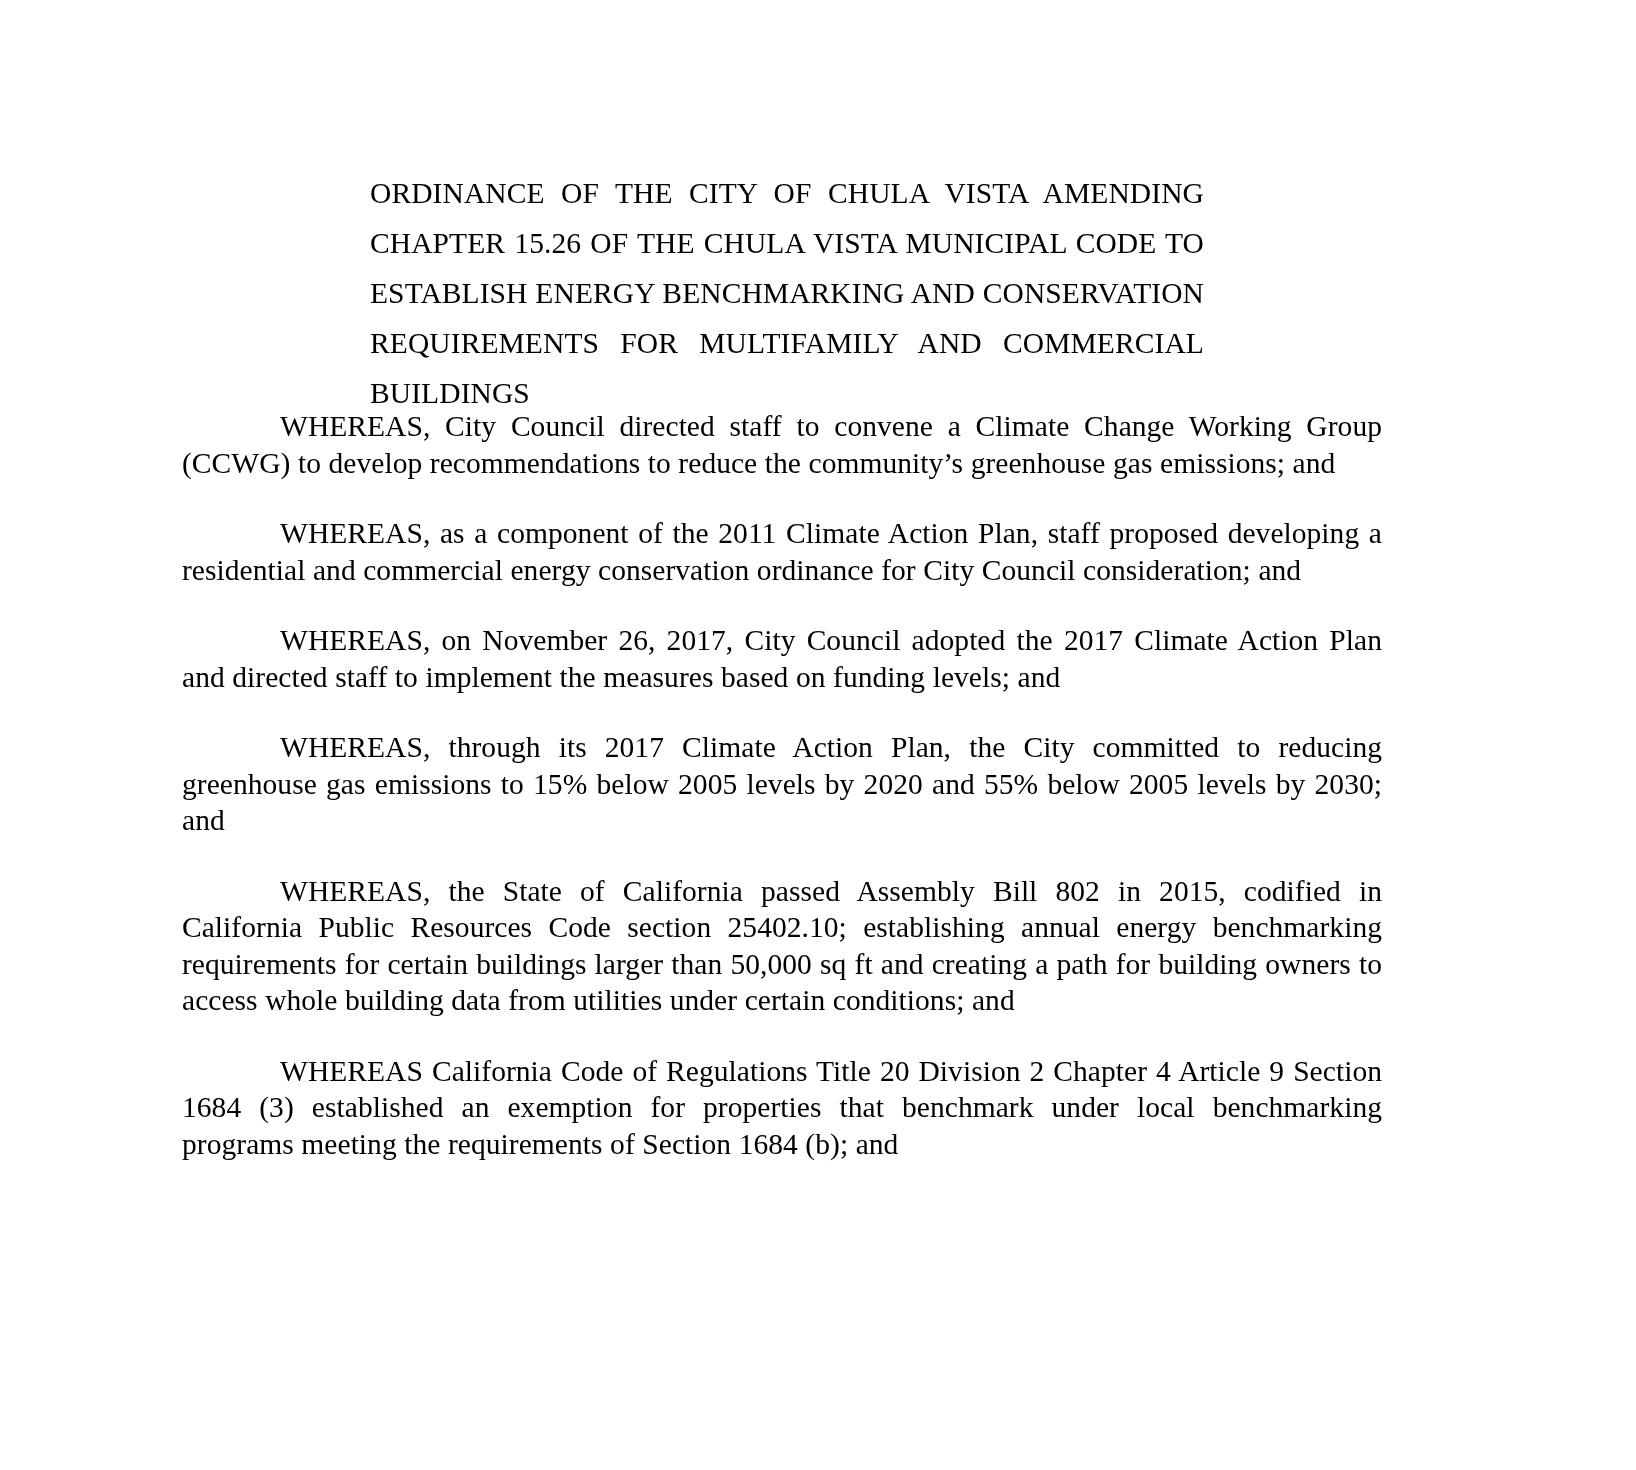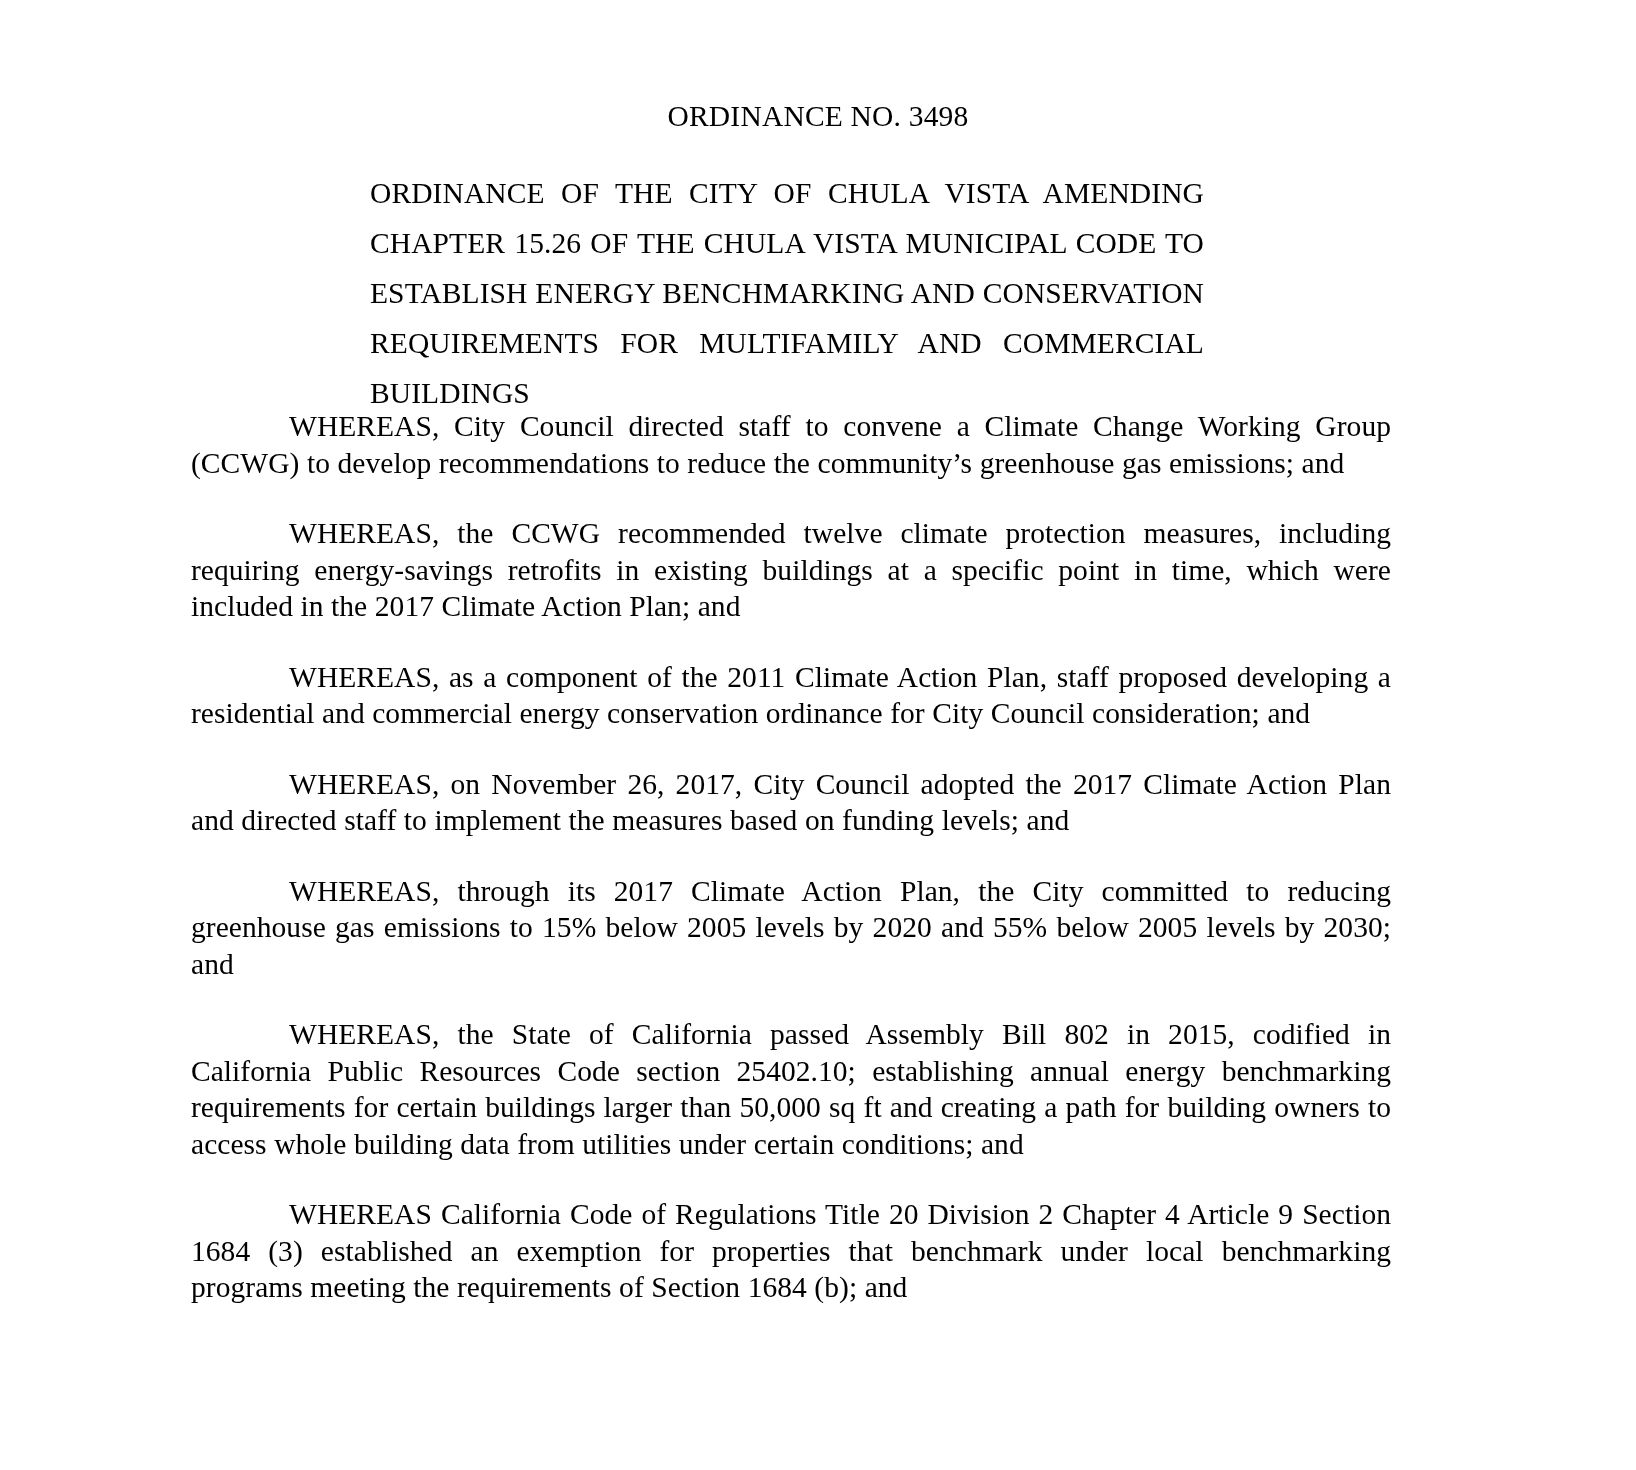--- a/index.html
+++ b/index.html
@@ -35,21 +35,21 @@
     top: 168px;
     width: 834px;
     font-size: 29.5px;
     line-height: 50px;
     text-align: justify;
     text-align-last: left;
     letter-spacing: 0.1px;
   }
   .body-block {
     position: absolute;
-    left: 191px;
+    left: 182px;
     top: 408px;
     width: 1200px;
   }
   p.clause {
     margin: 0 0 34px 0;
     font-size: 29.5px;
     line-height: 36.5px;
     text-align: justify;
     text-align-last: left;
     text-indent: 98px;
@@ -58,27 +58,25 @@
   }
   p.clause:last-child {
     margin-bottom: 12px;
   }
 </style>
 </head>
 <body>
 
 <div class="page">
 
-  <div class="doc-number">ORDINANCE NO. 3498</div>
 
   <div class="doc-title">ORDINANCE OF THE CITY OF CHULA VISTA AMENDING CHAPTER 15.26 OF THE CHULA VISTA MUNICIPAL CODE TO ESTABLISH ENERGY BENCHMARKING AND CONSERVATION REQUIREMENTS FOR MULTIFAMILY AND COMMERCIAL BUILDINGS</div>
 
   <div class="body-block">
     <p class="clause">WHEREAS, City Council directed staff to convene a Climate Change Working Group (CCWG) to develop recommendations to reduce the community’s greenhouse gas emissions; and</p>
-    <p class="clause">WHEREAS, the CCWG recommended twelve climate protection measures, including requiring energy-savings retrofits in existing buildings at a specific point in time, which were included in the 2017 Climate Action Plan; and</p>
     <p class="clause">WHEREAS, as a component of the 2011 Climate Action Plan, staff proposed developing a residential and commercial energy conservation ordinance for City Council consideration; and</p>
     <p class="clause">WHEREAS, on November 26, 2017, City Council adopted the 2017 Climate Action Plan and directed staff to implement the measures based on funding levels; and</p>
     <p class="clause">WHEREAS, through its 2017 Climate Action Plan, the City committed to reducing greenhouse gas emissions to 15% below 2005 levels by 2020 and 55% below 2005 levels by 2030; and</p>
     <p class="clause">WHEREAS, the State of California passed Assembly Bill 802 in 2015, codified in California Public Resources Code section 25402.10; establishing annual energy benchmarking requirements for certain buildings larger than 50,000 sq ft and creating a path for building owners to access whole building data from utilities under certain conditions; and</p>
     <p class="clause">WHEREAS California Code of Regulations Title 20 Division 2 Chapter 4 Article 9 Section 1684 (3) established an exemption for properties that benchmark under local benchmarking programs meeting the requirements of Section 1684 (b); and</p>
   </div>
 
 </div>
 
 </body></html>

